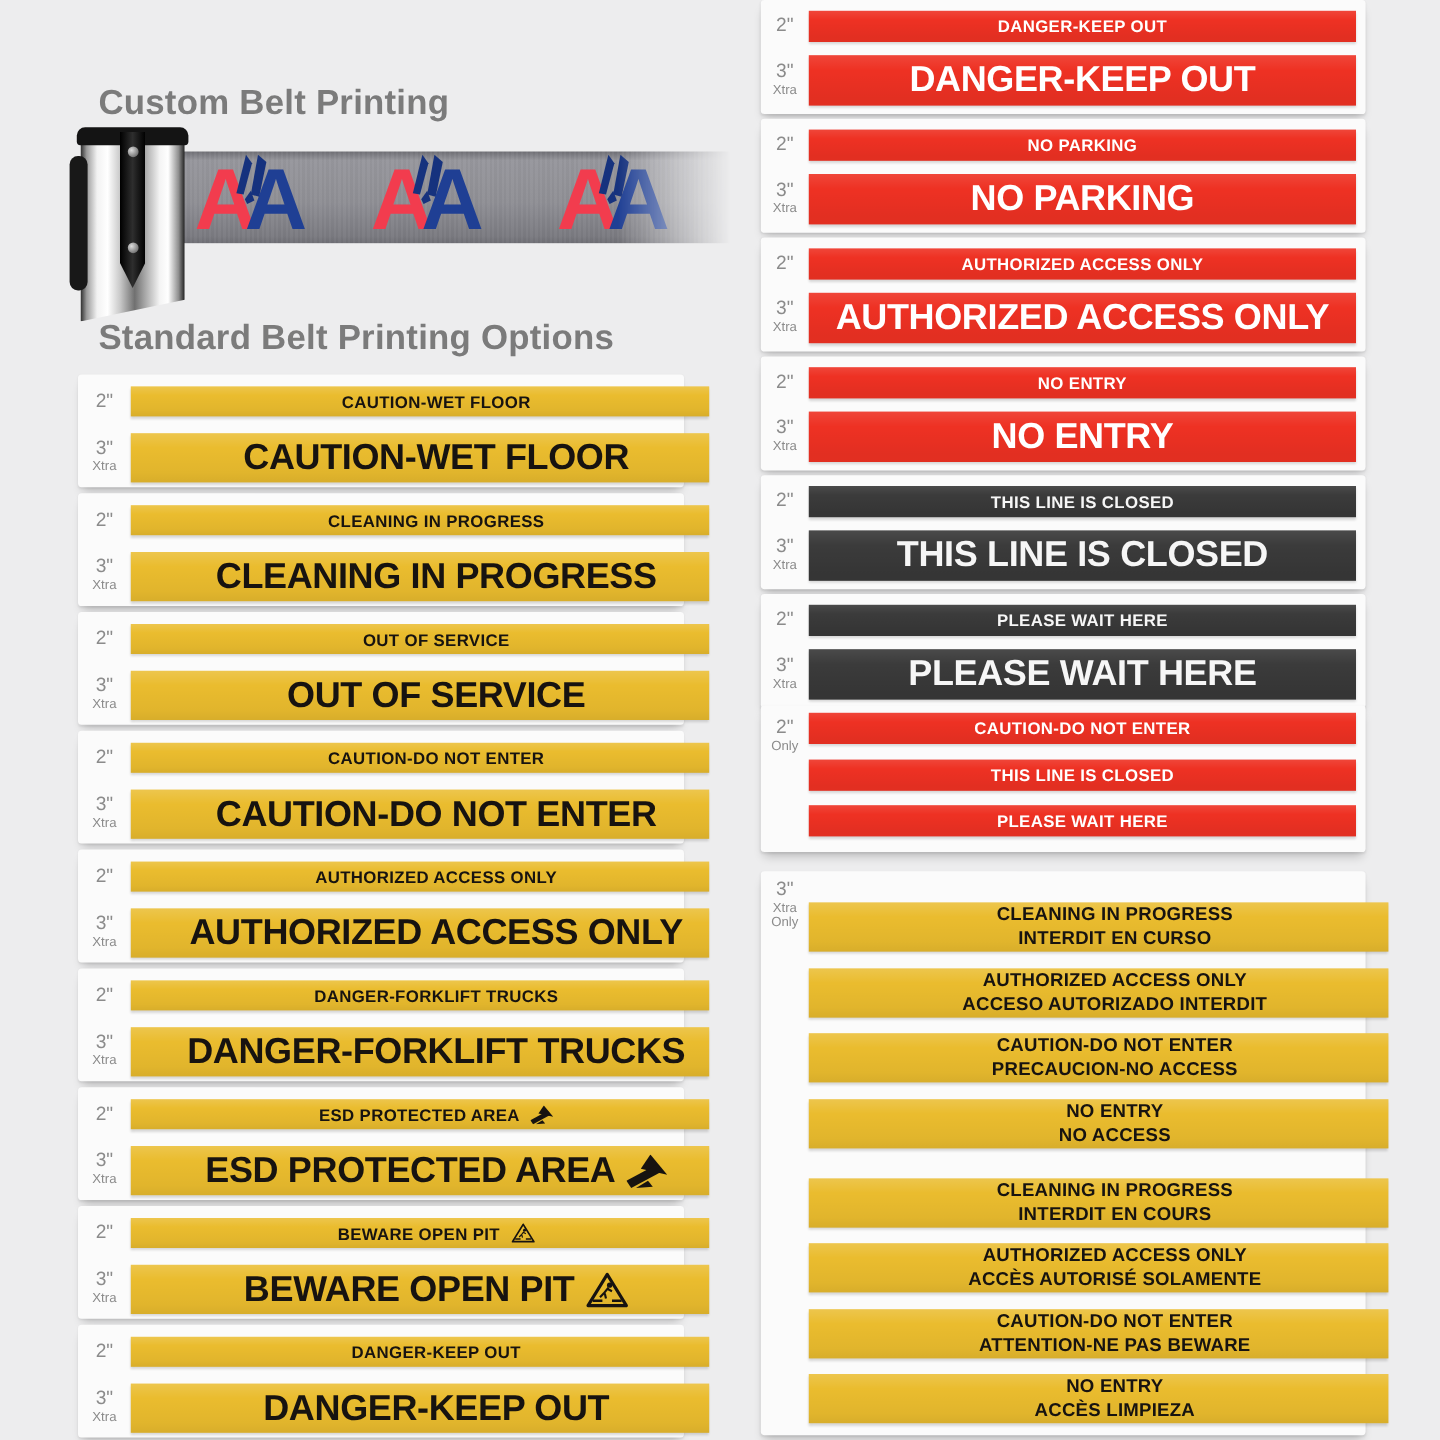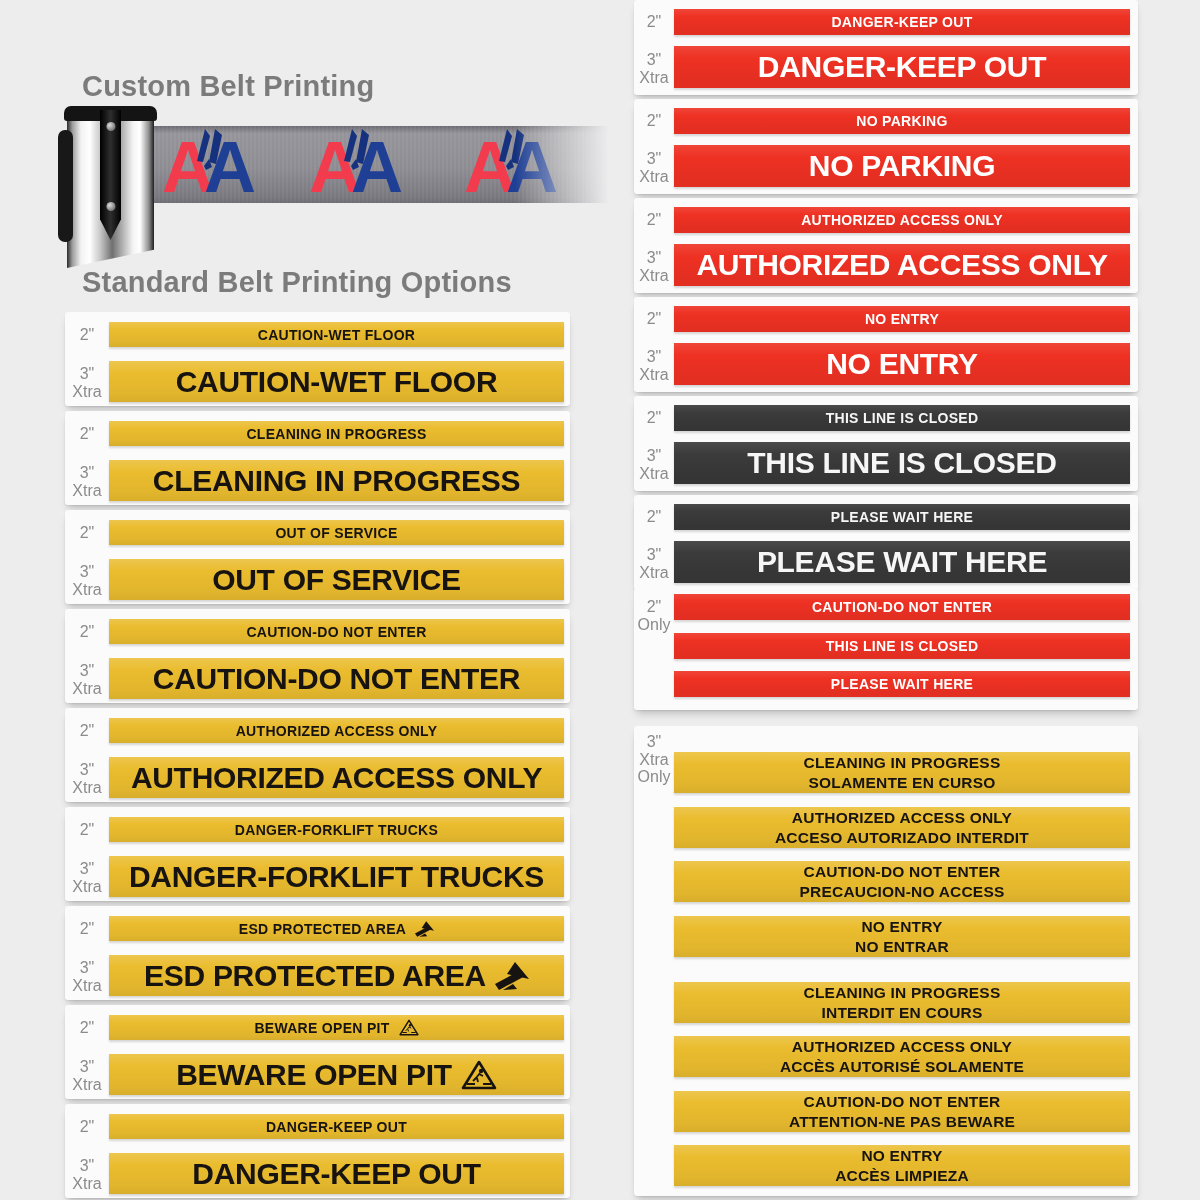--- a/index.html
+++ b/index.html
@@ -20,32 +20,32 @@
   .card.left .belt{left:44px;width:455px;}
   .card.right .belt{left:40px;width:456px;}
   .belt.sm{height:25px;font-size:14px;font-weight:bold;letter-spacing:.3px;}
   .belt.lg{height:41px;font-size:30px;font-weight:bold;letter-spacing:-.3px;}
   .card.left .belt.sm{top:10px;}
   .card.left .belt.lg{top:49px;}
   .card.right .belt.sm{top:9px;height:26px;}
   .card.right .belt.lg{top:46px;height:42px;}
 
   .yellow{background:#eabc2e;color:#171310;
-          background-image:linear-gradient(180deg,rgba(255,255,255,.15),rgba(255,255,255,0) 30%,rgba(0,0,0,.04) 80%,rgba(0,0,0,.08));}
+          background-image:linear-gradient(180deg,rgba(255,255,255,.15),rgba(255,255,255,0) 30%,rgba(0,0,0,.04) 80%,rgba(0,0,0,.08));padding-left:27px;}
   .red{background:#ee3123;color:#ffffff;
        background-image:linear-gradient(180deg,rgba(255,255,255,.10),rgba(255,255,255,0) 30%,rgba(0,0,0,.05) 85%);}
   .dark{background:#3b3b3b;color:#f6f6f6;
         background-image:linear-gradient(180deg,rgba(255,255,255,.08),rgba(255,255,255,0) 30%,rgba(0,0,0,.10) 85%);}
 
   
   .lbl{position:absolute;left:0;color:#8b8b8b;text-align:center;line-height:1.1;}
   .card.left .lbl{width:44px;}
   .card.right .lbl{width:40px;}
   .lbl .big{font-size:16px;display:block;}
-  .lbl .small{font-size:16px;display:block;}
+  .lbl .small{font-size:11px;display:block;}
   .card.left .lbl-2{top:14px;}
   .card.left .lbl-3{top:53px;}
   .card.right .lbl-2{top:13px;}
   .card.right .lbl-3{top:51px;}
 
   
   .belt-icon{margin-left:9px;flex:none;display:block;}
 
   
   .stack-belt{position:absolute;left:40px;width:456px;display:flex;align-items:center;justify-content:center;
@@ -408,33 +408,33 @@
   <div class="card right" style="top:726px;height:470px">
     <div class="lbl" style="top:7px">
       <span class="big">3"</span>
       <span class="small">Xtra</span>
       <span class="small">Only</span>
     </div>
 
     <div class="lang-header" style="top:24px">English / Spanish</div>
     <div class="stack-belt two yellow" style="top:26px">
       <span>CLEANING IN PROGRESS</span>
-        <span>SOLAMENTE EN CURSO</span>
+        <span>INTERDIT EN CURSO</span>
     </div>
     <div class="stack-belt two yellow" style="top:81px">
       <span>AUTHORIZED ACCESS ONLY</span>
         <span>ACCESO AUTORIZADO INTERDIT</span>
     </div>
     <div class="stack-belt two yellow" style="top:135px">
       <span>CAUTION-DO NOT ENTER</span>
         <span>PRECAUCION-NO ACCESS</span>
     </div>
     <div class="stack-belt two yellow" style="top:190px">
       <span>NO ENTRY</span>
-        <span>NO ENTRAR</span>
+        <span>NO ACCESS</span>
     </div>
 
     <div class="stack-belt two yellow" style="top:256px">
       <span>CLEANING IN PROGRESS</span>
         <span>INTERDIT EN COURS</span>
     </div>
     <div class="stack-belt two yellow" style="top:310px">
       <span>AUTHORIZED ACCESS ONLY</span>
         <span>ACCÈS AUTORISÉ SOLAMENTE</span>
     </div>

